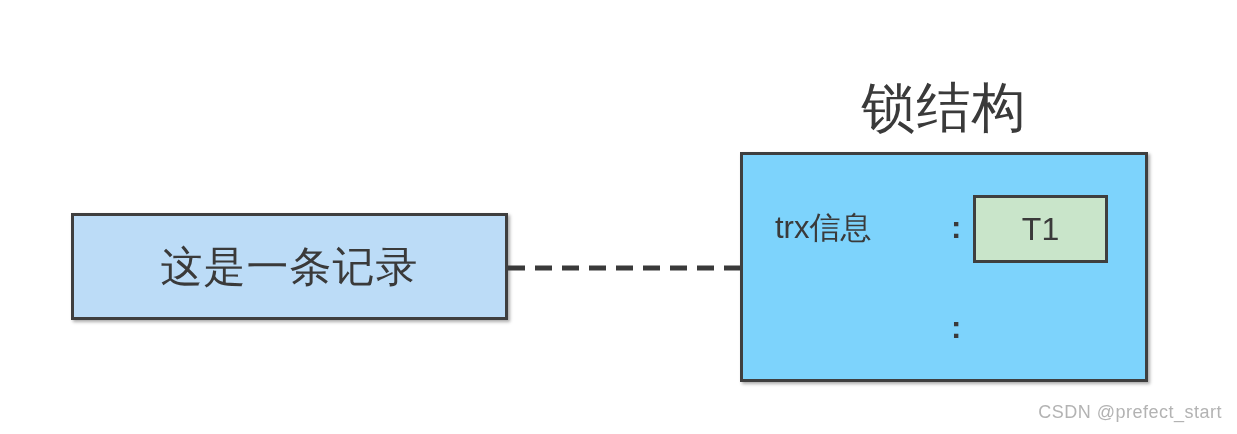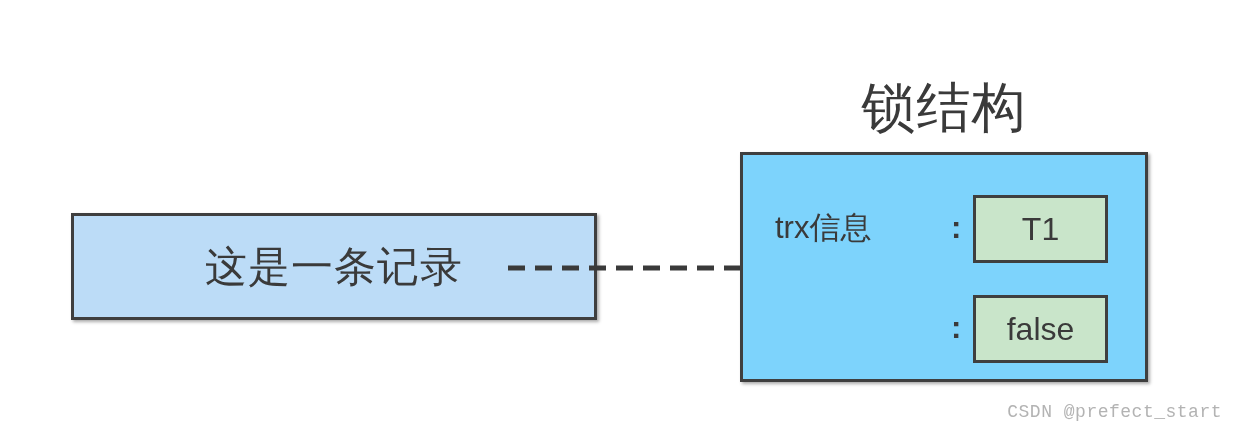--- a/index.html
+++ b/index.html
@@ -25,21 +25,21 @@
     font-size: 54px;
     font-weight: 400;
     color: #3a3a3a;
     letter-spacing: 1px;
   }
   
   .record-box {
     position: absolute;
     left: 71px;
     top: 213px;
-    width: 526px;
+    width: 437px;
     height: 107px;
     box-sizing: border-box;
     background: #bcdcf7;
     border: 3px solid #3f3f3f;
     box-shadow: 2px 2px 3px rgba(70,70,70,0.45);
     display: flex;
     align-items: center;
     justify-content: center;
   }
   .record-box .record-label {
@@ -115,21 +115,20 @@
     color: #3a3a3a;
   }
   
   .watermark {
     position: absolute;
     right: 15px;
     top: 402px;
     font-size: 18px;
     color: #b3b3b3;
     letter-spacing: 0.5px;
-    font-family: Liberation Mono, monospace;
   }
 </style>
 </head>
 <body>
 
 <div class="canvas">
 
   <div class="lock-title">锁结构</div>
 
   <div class="record-box">
@@ -145,22 +144,19 @@
     <div class="lock-row row-0">
       <span class="row-label">trx信息</span>
       <span class="row-colon">:</span>
       <div class="value-box">
         <span class="value-text">T1</span>
       </div>
     </div>
 
     <div class="lock-row row-1">
       <span class="row-colon">:</span>
-      <div class="value-box">
-        <span class="value-text">false</span>
-      </div>
     </div>
 
   </div>
 
   <div class="watermark">CSDN @prefect_start</div>
 
 </div>
 
 </body></html>

